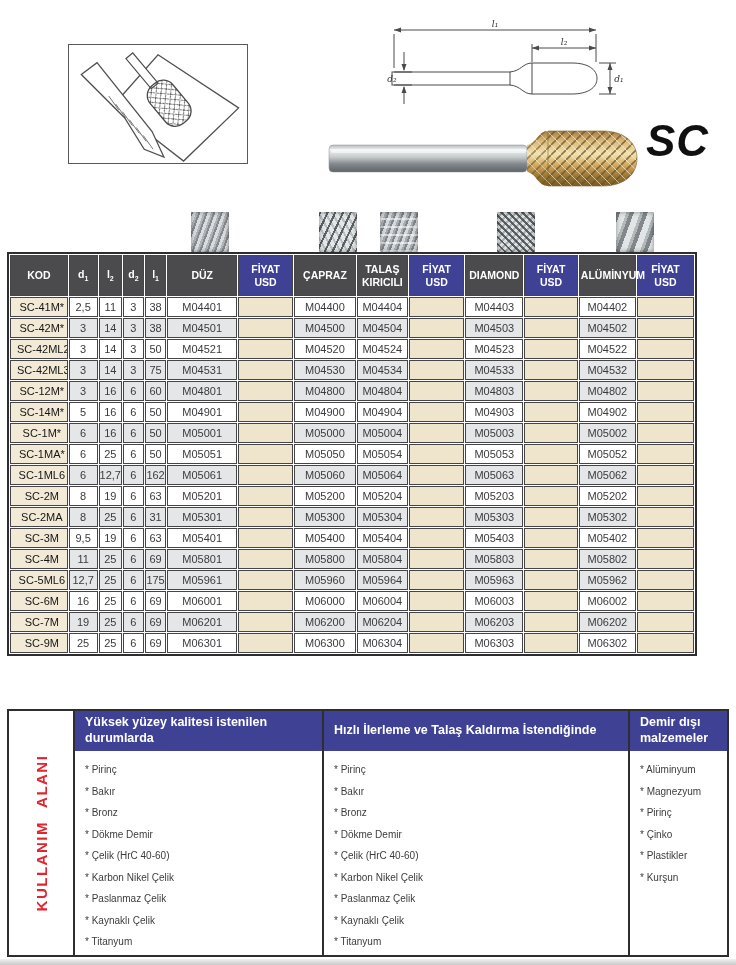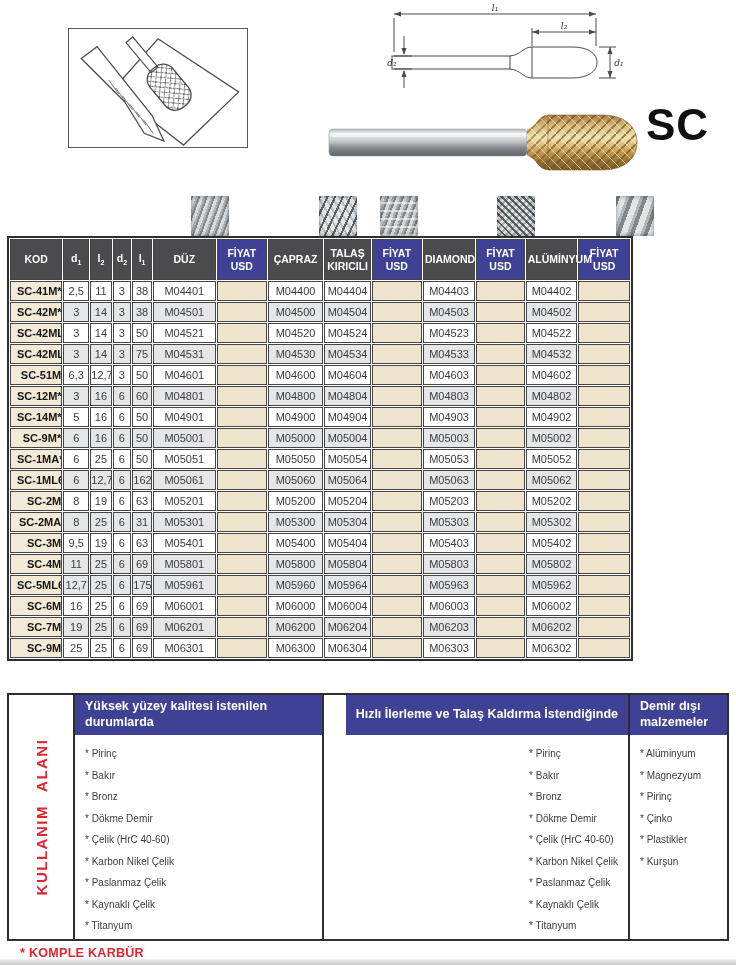--- a/index.html
+++ b/index.html
@@ -1,58 +1,58 @@
 <!DOCTYPE html>
 <html style="--dark: #4b4b4d; --blue: #3e4194; --cream: #f2e9d6; --cream2: #efe5cd; --alt: #e5e6e8; --red: #e32530; --ink: #3b3b3d; --line: #454547; --border: #2e2e30;"><head>
 <meta charset="utf-8">
 <style>
   :root{
     --dark:#4b4b4d; --blue:#3e4194; --cream:#f2e9d6; --cream2:#efe5cd;
     --alt:#e5e6e8; --red:#e32530; --ink:#3b3b3d; --line:#454547; --border:#2e2e30;
   }
   *{margin:0;padding:0;box-sizing:border-box;}
   body{width:736px;height:965px;background:#fff;font-family:"Liberation Sans",sans-serif;position:relative;overflow:hidden;}
-  .page{position:absolute;inset:0;}
+  .page{position:absolute;inset:0;margin-top:16px;}
 
   
   .app-drawing{position:absolute;left:68px;top:28px;width:180px;height:120px;border:1px solid #5a5a5a;background:#fff;}
   .tech-drawing{position:absolute;left:382px;top:2px;width:244px;height:92px;}
   .product-photo{position:absolute;left:326px;top:94px;width:318px;height:95px;}
-  .sc-label{position:absolute;left:646px;top:100px;font-size:44px;font-weight:bold;color:#101010;letter-spacing:1px;}
+  .sc-label{position:absolute;left:646px;top:100px;font-size:44px;font-weight:bold;color:#101010;letter-spacing:1px;font-style:italic;}
 
   
-  .table-area{position:absolute;left:7px;top:196px;width:626px;}
+  .table-area{position:absolute;left:7px;top:196px;width:690px;}
   .thumbs{position:relative;height:40px;}
   .thumb{position:absolute;bottom:0;width:38px;height:40px;box-shadow:inset 0 0 5px rgba(0,0,0,.4);border-radius:1px;}
   .t-duz{left:184px;background:repeating-linear-gradient(110deg,#848a8e 0 2px,#d9dcde 2px 5px,#aeb3b6 5px 7px);}
   .t-capraz{left:312px;background:repeating-linear-gradient(115deg,rgba(70,76,80,.85) 0 2px,transparent 2px 7px),repeating-linear-gradient(60deg,#b9bec1 0 2px,#e4e7e8 2px 6px);}
   .t-talas{left:373px;background:repeating-linear-gradient(0deg,rgba(255,255,255,.55) 0 2px,transparent 2px 8px),repeating-linear-gradient(110deg,#7f858a 0 2px,#d5d8da 2px 5px,#a7acaf 5px 7px);}
   .t-diamond{left:490px;background:repeating-linear-gradient(45deg,rgba(60,66,70,.8) 0 2px,transparent 2px 5px),repeating-linear-gradient(-45deg,#a9aeb1 0 2px,#dfe2e3 2px 5px);}
   .t-aluminyum{left:609px;background:repeating-linear-gradient(110deg,#81878b 0 4px,#e2e5e6 4px 10px,#b3b8bb 10px 13px);}
 
   
   table{width:100%;border-collapse:separate;border-spacing:1px;background:#fff;border:2px solid var(--border);table-layout:fixed;}
   th{border:1px solid var(--line);color:#fff;font-size:10.5px;font-weight:bold;height:41px;text-align:center;vertical-align:middle;line-height:1.2;padding:0 1px;}
   th.h-dark{background:var(--dark);}
   th.h-blue{background:var(--blue);}
   th.wrap{white-space:pre-line;}
   th sub{font-size:7px;}
   td{border:1px solid var(--line);height:18px;line-height:18px;font-size:11px;text-align:center;color:var(--ink);overflow:hidden;white-space:nowrap;}
-  .c-kod{background:var(--cream);text-align:right;padding-left:6px;font-weight:bold;color:#151515;}
+  .c-kod{background:var(--cream);text-align:center;padding-left:6px;font-weight:normal;color:#151515;}
   .c-fiyat{background:var(--cream2);}
   .c-num,.c-code{background:#fff;}
   tr.even .c-num,tr.even .c-code{background:var(--alt);}
 
   
   .usage-box{position:absolute;left:7px;top:693px;width:722px;height:248px;border:2px solid var(--border);display:flex;background:#fff;}
   .usage-side{width:64px;position:relative;flex:none;}
   .usage-side span{position:absolute;left:50%;top:50%;transform:translate(-50%,-50%) rotate(-90deg);white-space:nowrap;color:var(--red);font-weight:bold;font-size:15px;letter-spacing:1.5px;word-spacing:8px;}
   .usage-col{border-left:2px solid var(--border);display:flex;flex-direction:column;}
   .u0{width:249px;flex:none;}
-  .u1{width:306px;flex:none;align-items:flex-end;}
+  .u1{width:306px;flex:none;}
   .u2{flex:1;}
   .usage-header{background:var(--blue);color:#fff;font-weight:bold;font-size:12.5px;line-height:1.25;min-height:40px;display:flex;align-items:center;padding:3px 10px;}
   .usage-items{padding:13px 10px 0 10px;}
   .usage-item{font-size:10px;color:#3c3c3c;margin-bottom:10.5px;}
 
   .footnote{position:absolute;left:20px;top:946px;color:var(--red);font-weight:bold;font-size:12.5px;letter-spacing:.3px;}
   .page-edge{position:absolute;left:0;bottom:0;width:100%;height:6px;background:linear-gradient(#f1f1f1,#c9c9c9);}
 </style>
 </head>
 <body>
@@ -262,36 +262,20 @@
             <td class="c-code">M04531</td>
             <td class="c-fiyat"></td>
             <td class="c-code">M04530</td>
             <td class="c-code">M04534</td>
             <td class="c-fiyat"></td>
             <td class="c-code">M04533</td>
             <td class="c-fiyat"></td>
             <td class="c-code">M04532</td>
             <td class="c-fiyat"></td>
           </tr>
-          <tr class="odd">
-            <td class="c-kod">SC-51M</td>
-            <td class="c-num">6,3</td>
-            <td class="c-num">12,7</td>
-            <td class="c-num">3</td>
-            <td class="c-num">50</td>
-            <td class="c-code">M04601</td>
-            <td class="c-fiyat"></td>
-            <td class="c-code">M04600</td>
-            <td class="c-code">M04604</td>
-            <td class="c-fiyat"></td>
-            <td class="c-code">M04603</td>
-            <td class="c-fiyat"></td>
-            <td class="c-code">M04602</td>
-            <td class="c-fiyat"></td>
-          </tr>
           <tr class="even">
             <td class="c-kod">SC-12M*</td>
             <td class="c-num">3</td>
             <td class="c-num">16</td>
             <td class="c-num">6</td>
             <td class="c-num">60</td>
             <td class="c-code">M04801</td>
             <td class="c-fiyat"></td>
             <td class="c-code">M04800</td>
             <td class="c-code">M04804</td>
@@ -311,21 +295,21 @@
             <td class="c-fiyat"></td>
             <td class="c-code">M04900</td>
             <td class="c-code">M04904</td>
             <td class="c-fiyat"></td>
             <td class="c-code">M04903</td>
             <td class="c-fiyat"></td>
             <td class="c-code">M04902</td>
             <td class="c-fiyat"></td>
           </tr>
           <tr class="even">
-            <td class="c-kod">SC-9M*</td>
+            <td class="c-kod">SC-1M*</td>
             <td class="c-num">6</td>
             <td class="c-num">16</td>
             <td class="c-num">6</td>
             <td class="c-num">50</td>
             <td class="c-code">M05001</td>
             <td class="c-fiyat"></td>
             <td class="c-code">M05000</td>
             <td class="c-code">M05004</td>
             <td class="c-fiyat"></td>
             <td class="c-code">M05003</td>

